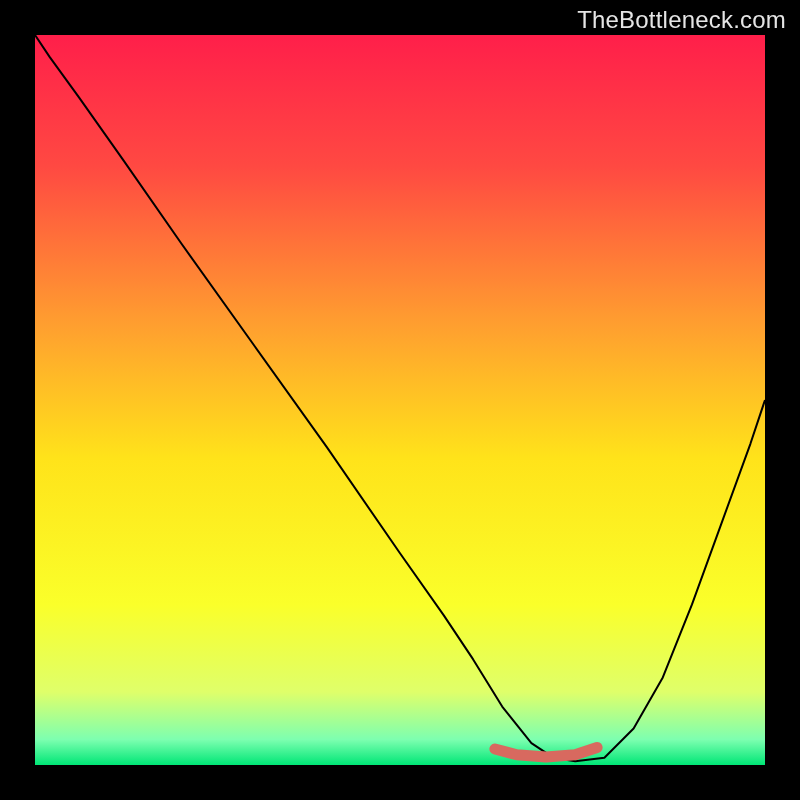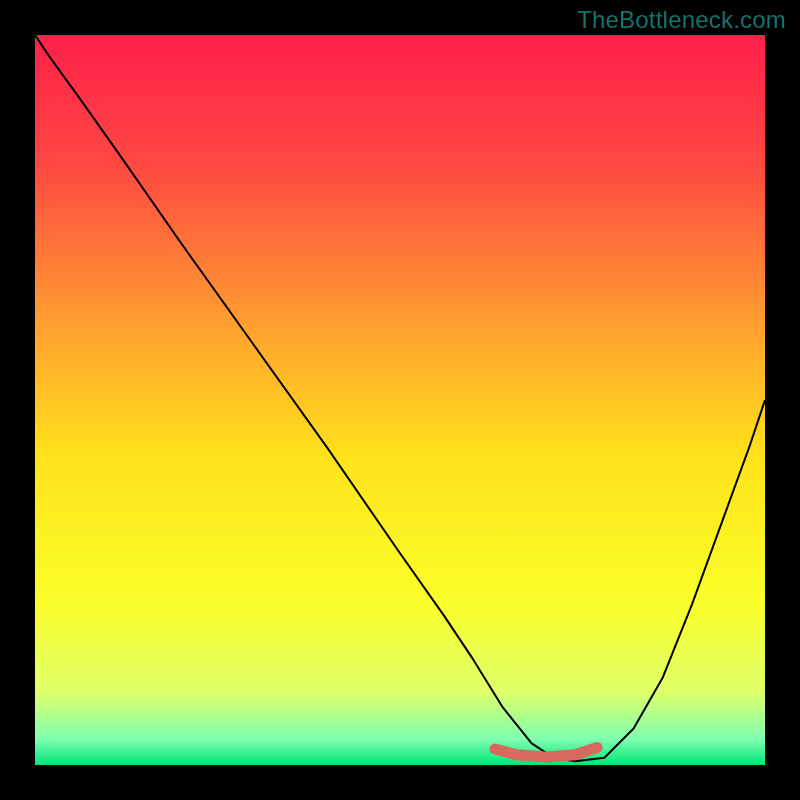--- a/index.html
+++ b/index.html
@@ -14,21 +14,21 @@
   .frame {
     position: relative;
     width: 800px;
     height: 800px;
     background: #000;
   }
   .watermark {
     position: absolute;
     top: 6px;
     right: 14px;
-    color: #0f766e;
+    color: #e5e5e5;
     font-size: 24px;
     font-weight: 500;
     letter-spacing: 0.2px;
     z-index: 10;
     user-select: none;
   }
   .plot-area {
     position: absolute;
     left: 35px;
     top: 35px;

